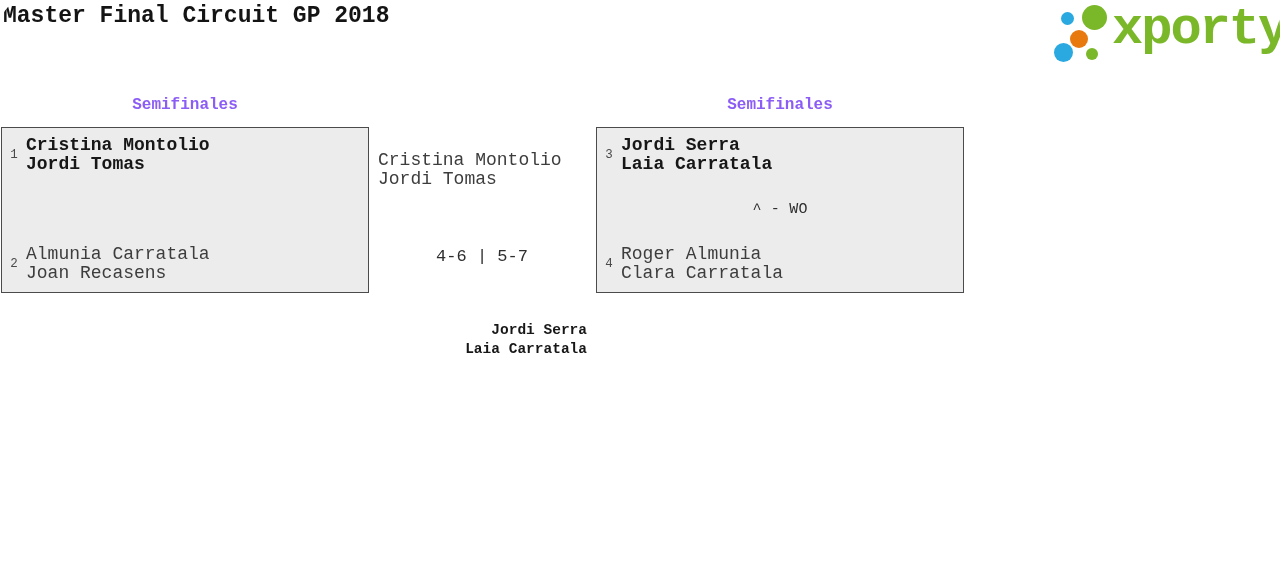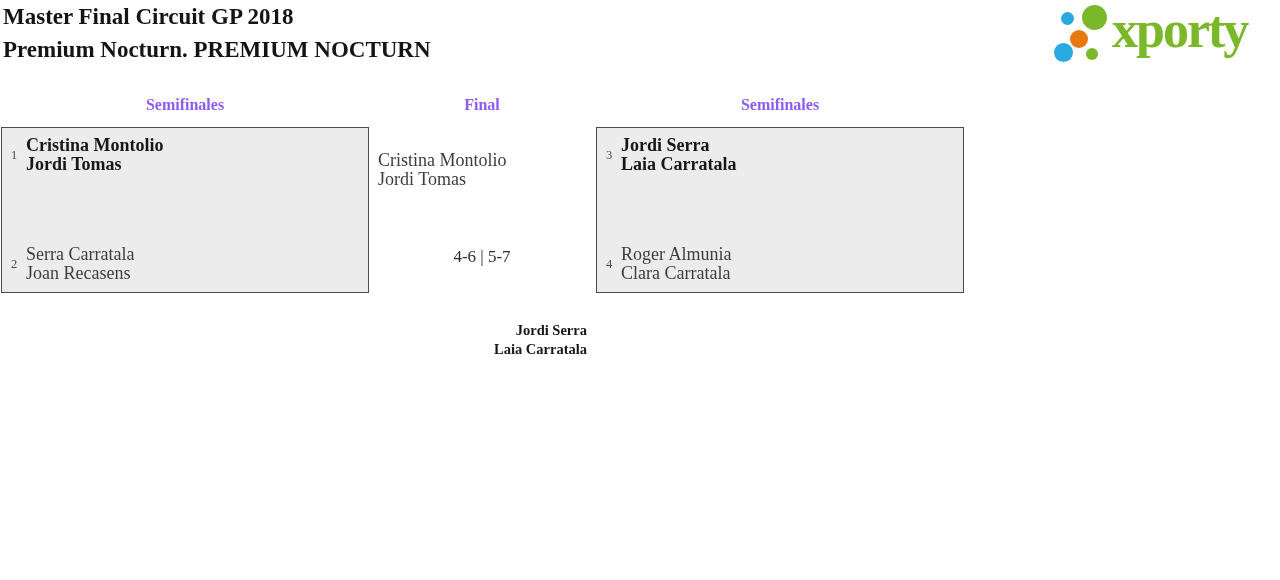--- a/index.html
+++ b/index.html
@@ -2,22 +2,23 @@
 <html style="--logo-green: #7ab829; --logo-blue: #29a9e0; --logo-orange: #e8790f; --box-bg: #ececec; --box-border: #4b4b4d; --text-strong: #171717; --text-regular: #3d3d3d; --seed-color: #4a4a4a;"><head>
 <meta charset="utf-8">
 <style>
   html, body { margin: 0; padding: 0; background: #ffffff; }
 
   .page {
     position: relative;
     width: 1280px;
     height: 580px;
     background: #ffffff;
-    font-family: Liberation Serif, serif;
+    font-family: Liberation Mono, monospace;
     overflow: hidden;
+    border-radius: 26px;
   }
 
   
   .title-block { position: absolute; left: 3px; top: 0px; }
   .title-line {
     font-size: 23px;
     font-weight: 700;
     color: #141414;
     line-height: 33px;
     white-space: nowrap;
@@ -117,48 +118,46 @@
   }
   .champion .player { font-size: 14.5px; font-weight: 700; color: var(--text-strong); }
 </style>
 </head>
 <body>
 
 <div class="page">
 
   <div class="title-block">
     <div class="title-line">Master Final Circuit GP 2018</div>
-    <div class="title-line">Premium Nocturn. PREMIUM NOCTURN</div>
   </div>
 
   <div class="logo">
     <span class="dot dot-b1"></span>
     <span class="dot dot-g1"></span>
     <span class="dot dot-o1"></span>
     <span class="dot dot-b2"></span>
     <span class="dot dot-g2"></span>
     <span class="logo-text">xporty</span>
   </div>
 
   <div class="round-header rh-left">Semifinales</div>
-  <div class="round-header rh-center">Final</div>
   <div class="round-header rh-right">Semifinales</div>
 
   <div class="match-box box-left">
     <div class="team-row winner">
       <span class="seed">1</span>
       <span class="players">
         <span class="player">Cristina Montolio</span>
         <span class="player">Jordi Tomas</span>
       </span>
     </div>
     <div class="team-row">
       <span class="seed">2</span>
       <span class="players">
-        <span class="player">Serra Carratala</span>
+        <span class="player">Almunia Carratala</span>
         <span class="player">Joan Recasens</span>
       </span>
     </div>
   </div>
 
   <div class="final-team">
     <span class="player" style="display:block;">Cristina Montolio</span>
     <span class="player" style="display:block;">Jordi Tomas</span>
   </div>
   <div class="final-score">4-6 | 5-7</div>
@@ -168,20 +167,21 @@
   </div>
 
   <div class="match-box box-right">
     <div class="team-row winner">
       <span class="seed">3</span>
       <span class="players">
         <span class="player">Jordi Serra</span>
         <span class="player">Laia Carratala</span>
       </span>
     </div>
+    <div class="score">^ - WO</div>
     <div class="team-row">
       <span class="seed">4</span>
       <span class="players">
         <span class="player">Roger Almunia</span>
         <span class="player">Clara Carratala</span>
       </span>
     </div>
   </div>
 
 </div>

